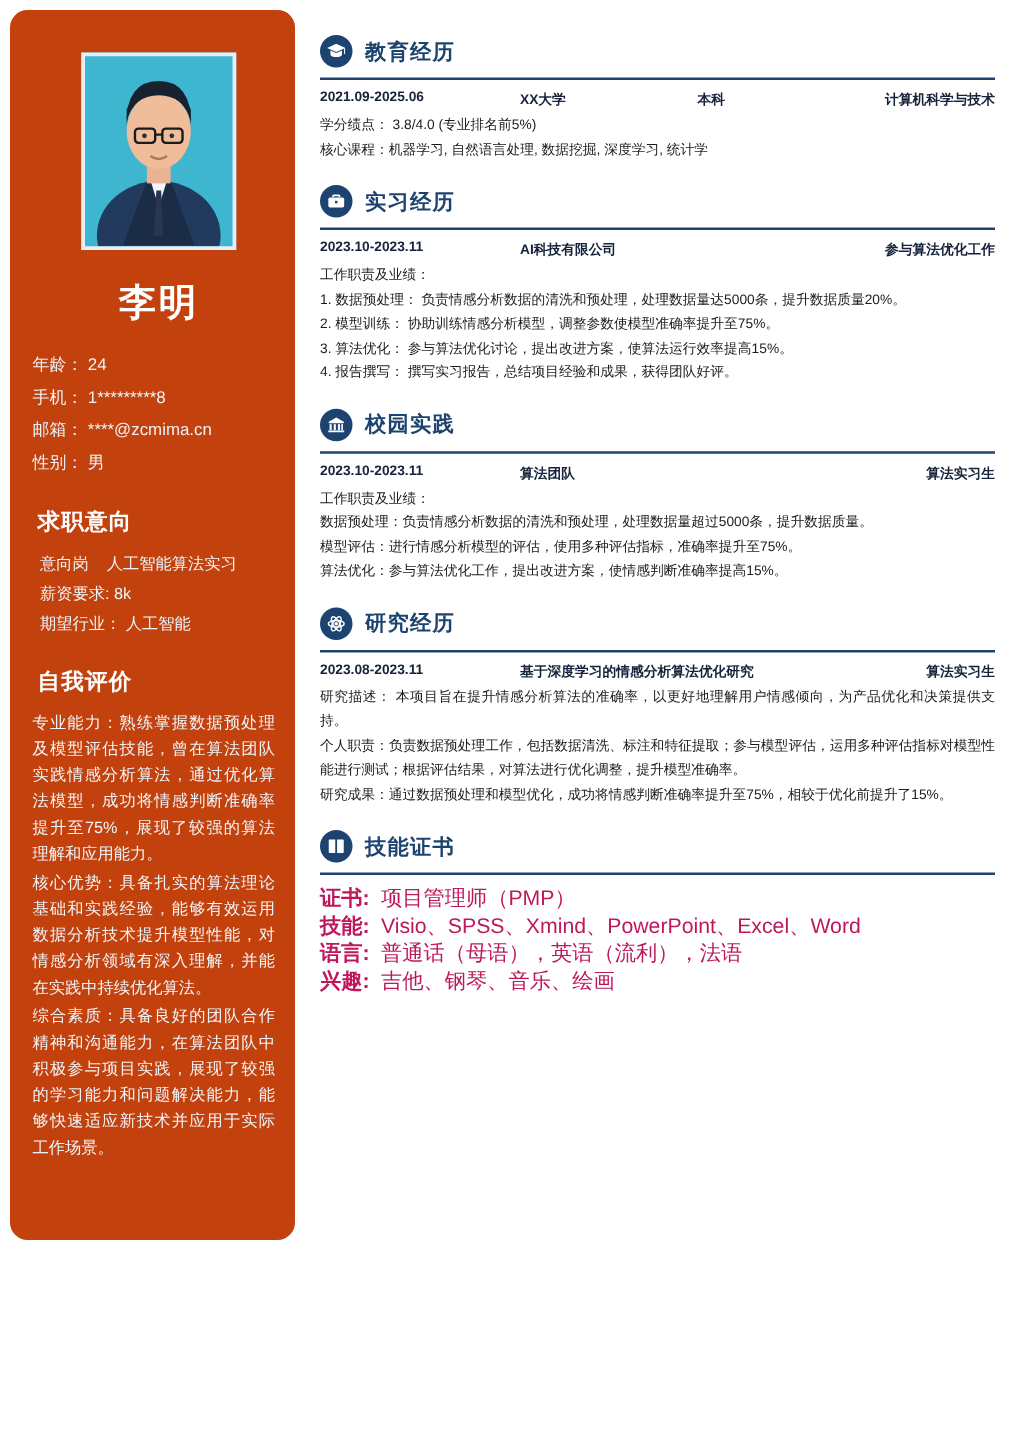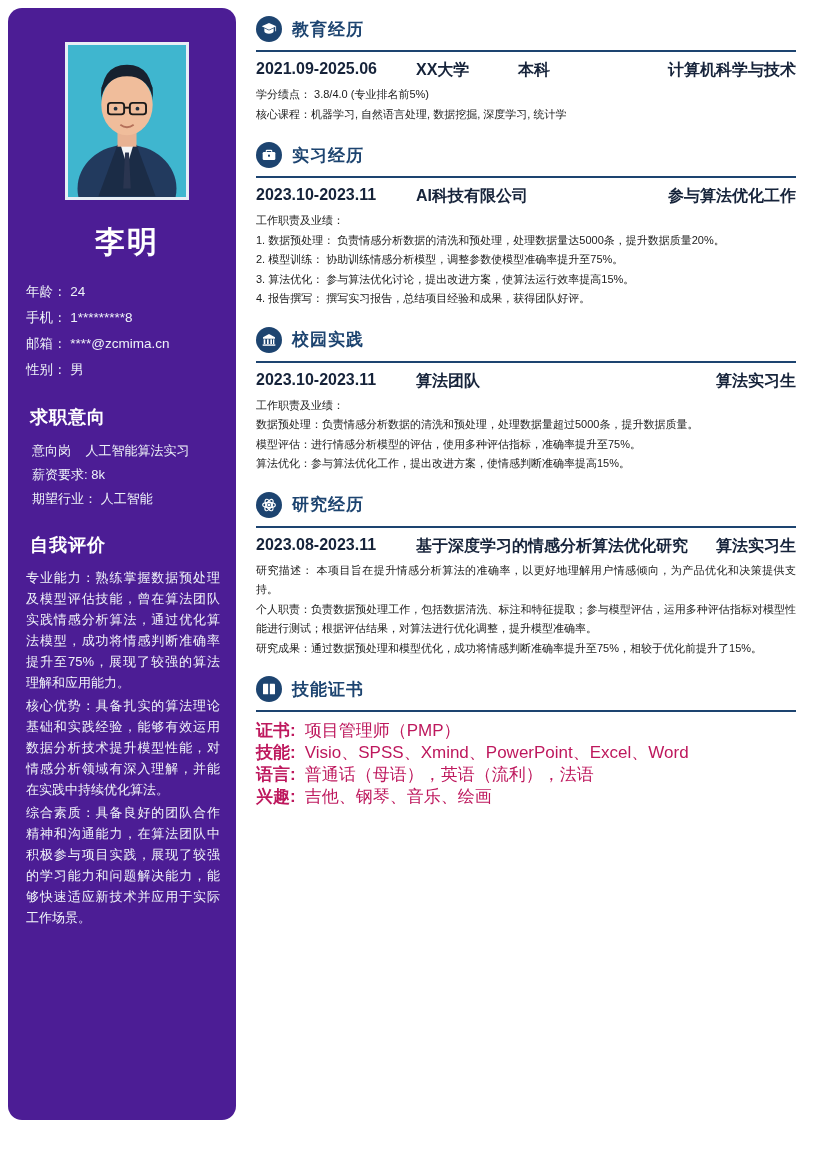--- a/index.html
+++ b/index.html
@@ -13,22 +13,22 @@
     position: relative;
     width: 820px; height: 1160px;
     background: #ffffff;
     overflow: hidden;
   }
 
   
   .sidebar {
     position: absolute;
     left: 8px; top: 8px;
-    width: 228px; height: 1112px;
-    background: #4c1d95;
+    width: 228px; height: 984px;
+    background: #c2410c;
     border-radius: 14px;
     color: #ffffff;
     padding: 22px 8px 18px 18px;
   }
   .photo-wrap {
     width: 124px; height: 158px;
     margin: 12px auto 0 auto;
     background: #3fb6cf;
     border: 3px solid #e8eef5;
     overflow: hidden;
@@ -74,21 +74,21 @@
     font-size: 13px;
     line-height: 21px;
     color: #f0f4f9;
     text-align: justify;
     margin: 0 8px 2px 0;
   }
 
   
   .main {
     position: absolute;
-    left: 256px; top: 16px;
+    left: 256px; top: 28px;
     width: 540px;
   }
   .section { margin-bottom: 18px; }
   .sec-head {
     display: flex;
     align-items: center;
     gap: 10px;
     padding-bottom: 6px;
   }
   .sec-icon {
@@ -106,21 +106,21 @@
     letter-spacing: 1px;
   }
   .sec-rule {
     height: 2px;
     background: #1d4470;
     margin: 2px 0 8px 0;
   }
 
   .row-head {
     display: flex;
-    font-size: 16px;
+    font-size: 11px;
     font-weight: bold;
     color: #16233a;
     margin-bottom: 4px;
   }
   .row-head .c1 { width: 160px; }
   .row-head .c2 { flex: 1; }
   .row-head .c3 { width: 150px; text-align: left; }
   .row-head .c-right { margin-left: auto; text-align: right; }
 
   .body-text {

